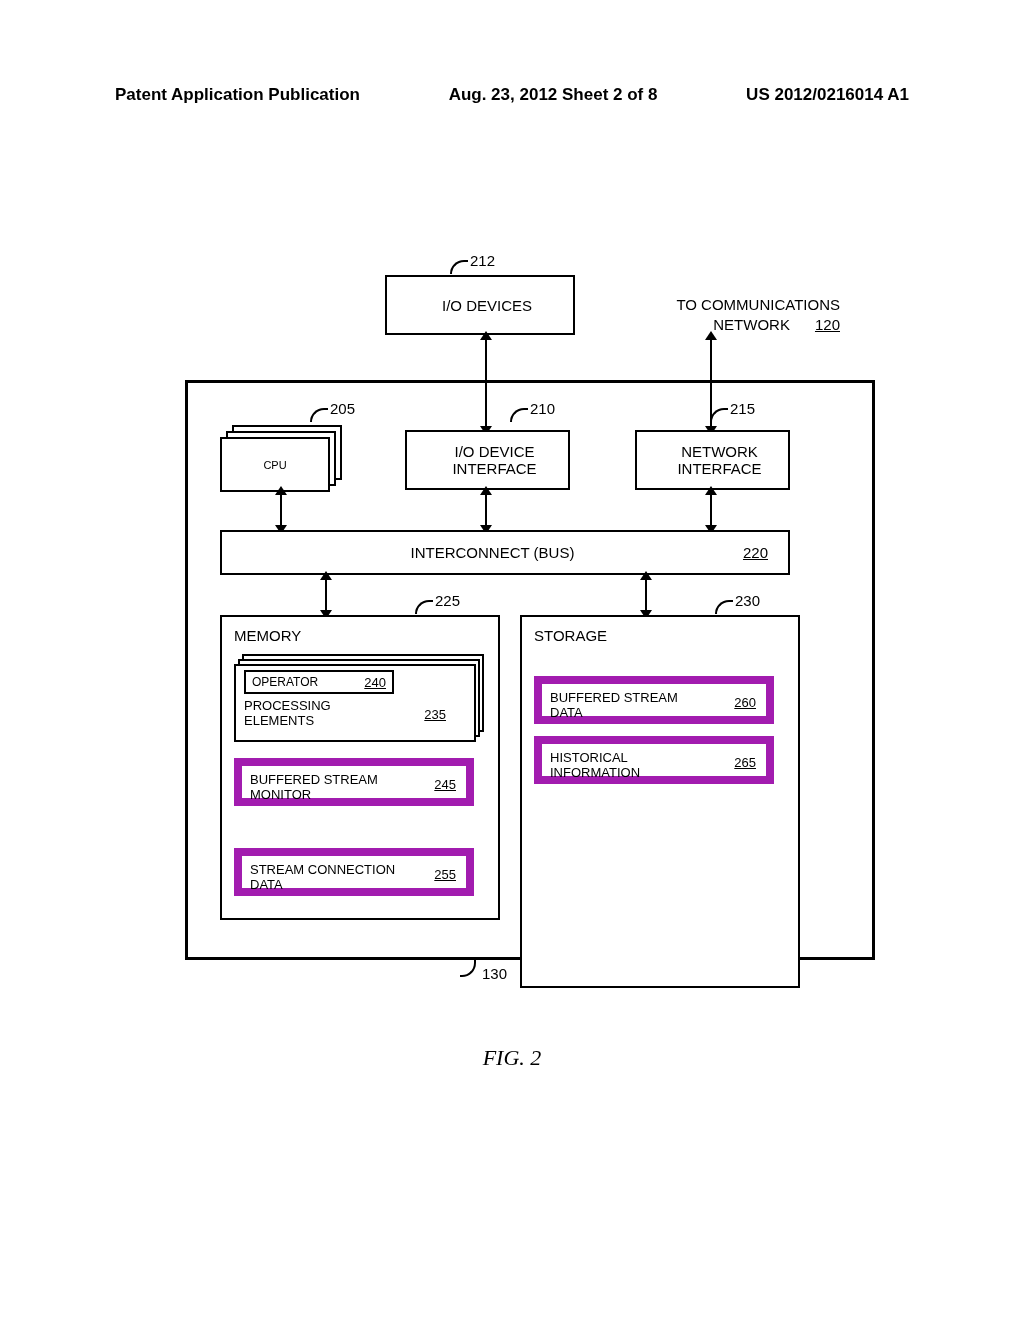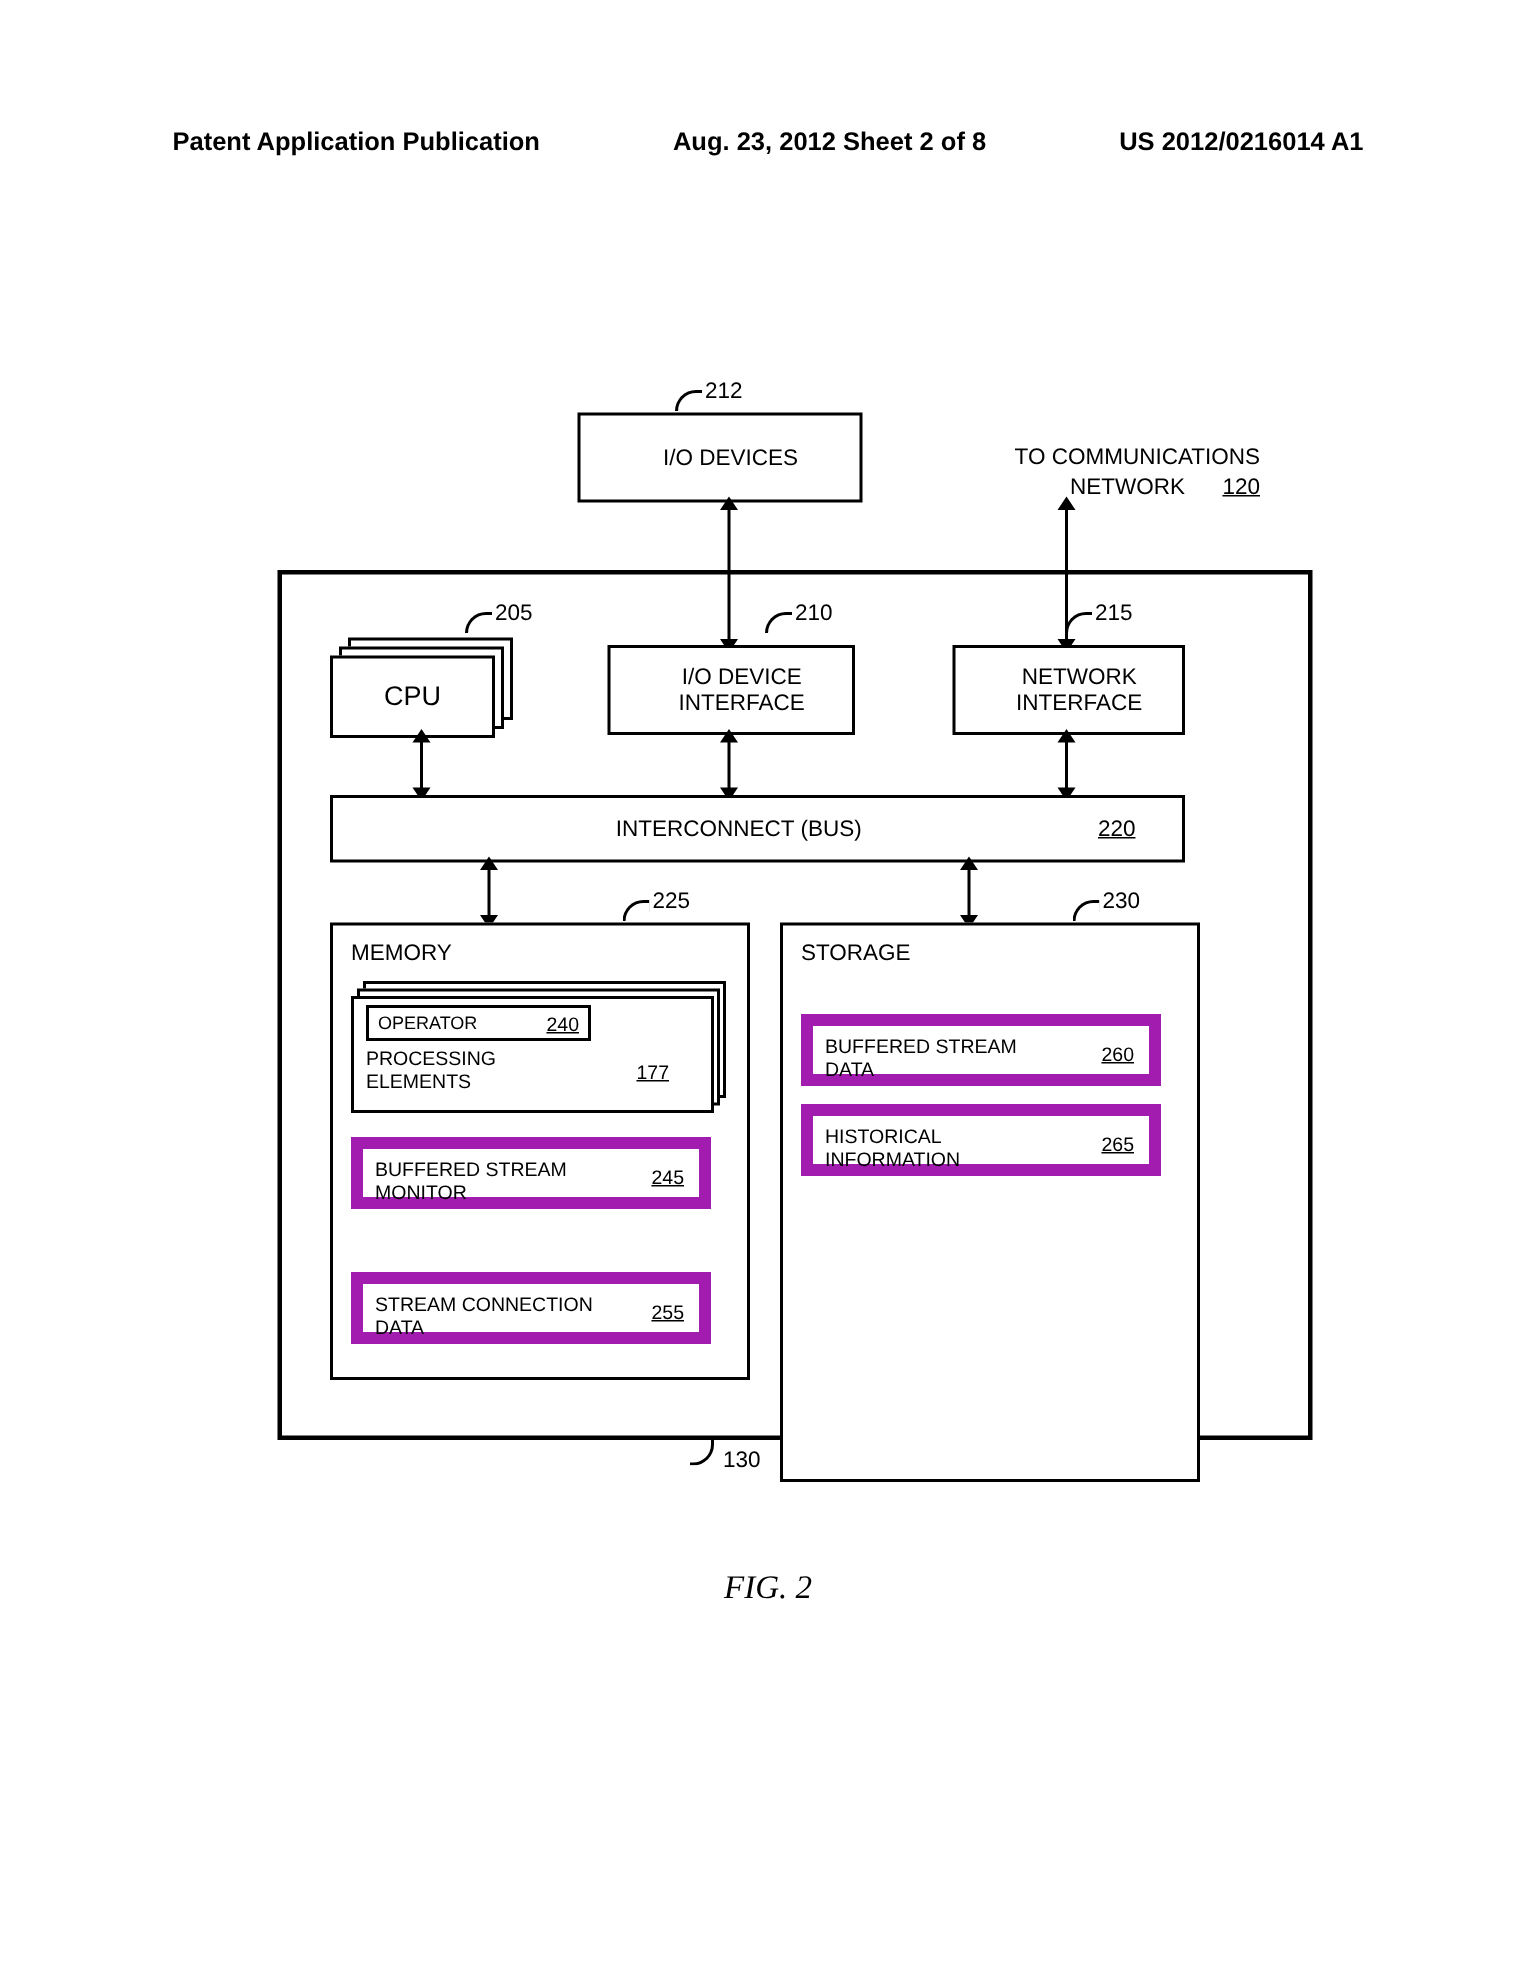--- a/index.html
+++ b/index.html
@@ -81,33 +81,33 @@
   .to-comm .num { text-decoration: underline; }
 
   
   .cpu-stack {
     position: absolute;
     top: 175px; left: 105px; width: 120px; height: 65px;
   }
   .cpu-stack .s1, .cpu-stack .s2, .cpu-stack .s3 {
     position: absolute; border: 2px solid #000; background: #fff; width: 110px; height: 55px;
     display:flex; align-items:center; justify-content:center;
-    font-size:18px;
+    font-size:11px;
   }
   .cpu-stack .s1 { top: 0; left: 12px; }
   .cpu-stack .s2 { top: 6px; left: 6px; }
   .cpu-stack .s3 { top: 12px; left: 0; }
 
   .io-intf { top: 180px; left: 290px; width: 165px; height: 60px; }
   .net-intf { top: 180px; left: 520px; width: 155px; height: 60px; }
 
   .interconnect {
     top: 280px; left: 105px; width: 570px; height: 45px;
     flex-direction: row; justify-content: space-between;
-    padding: 0 31px;
+    padding: 0 20px;
   }
   .interconnect .lab { flex: 1; text-align: center; }
   .interconnect .num { text-decoration: underline; }
 
   
   .memory {
     top: 365px; left: 105px; width: 280px; height: 305px;
     align-items: flex-start; justify-content: flex-start;
     padding: 10px 12px;
   }
@@ -297,21 +297,21 @@
       <div class="outer o1"></div>
       <div class="outer o2"></div>
       <div class="outer o3">
         <div class="inner">
           <span>OPERATOR</span>
           <span class="sub-num">240</span>
         </div>
         <div><span>PROCESSING</span></div>
         <div style="position:relative;">
           <span>ELEMENTS</span>
-          <span class="sub-num" style="right:20px;">177</span>
+          <span class="sub-num" style="right:20px;">235</span>
         </div>
       </div>
     </div>
 
     <div class="sub-box" style="height:48px;">
       <div>BUFFERED STREAM</div>
       <div>MONITOR</div>
       <span class="sub-num">245</span>
     </div>
 

